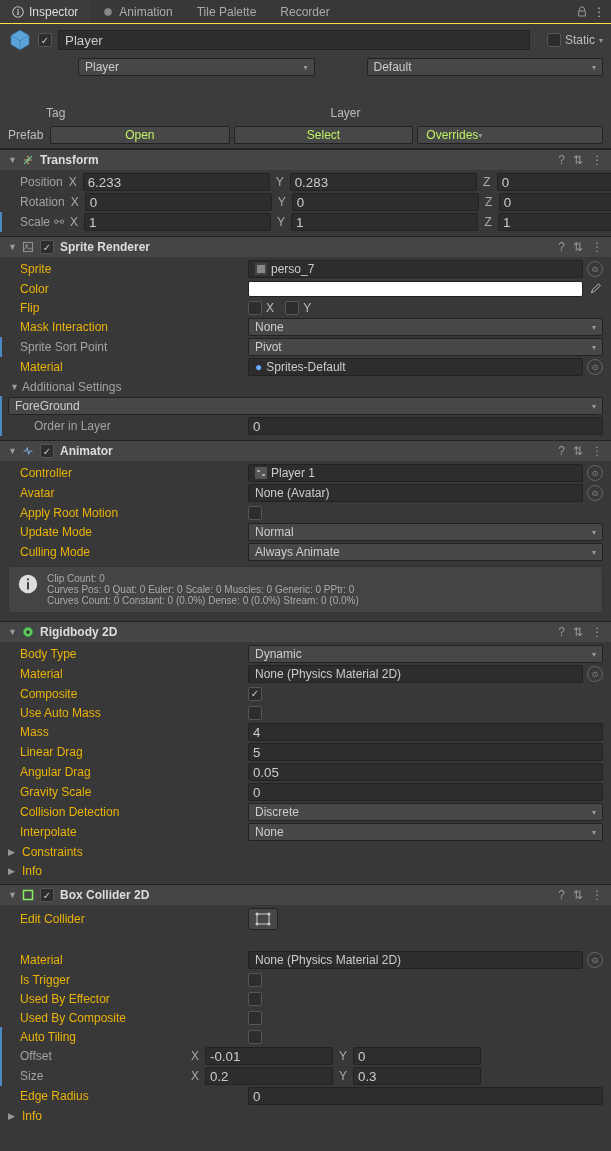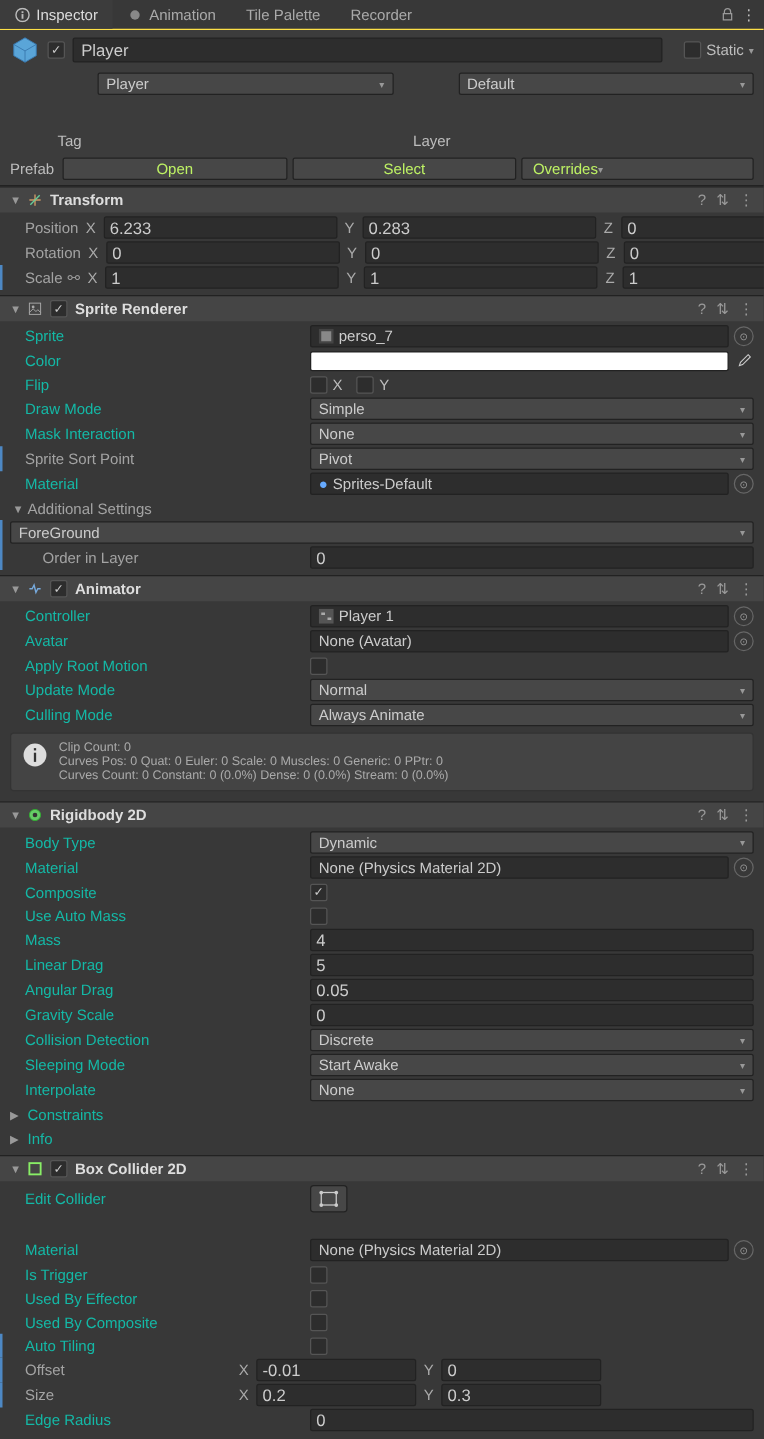--- a/index.html
+++ b/index.html
@@ -19,21 +19,21 @@
 .dd { background: #474747; border: 1px solid #222; color: #ccc; padding: 2px 6px; height: 18px; display: flex; align-items: center; justify-content: space-between; border-radius: 2px; }
 .dd::after { content: '▾'; font-size: 8px; color: #999; }
 .prefab-row { display: flex; padding: 2px 8px 4px 8px; gap: 4px; align-items: center; background: #3c3c3c; border-bottom: 1px solid #222; }
 .prefab-row .btn { flex: 1; background: #474747; border: 1px solid #222; color: #bef264; text-align: center; padding: 2px; height: 18px; border-radius: 2px; display: flex; align-items: center; justify-content: center; }
 .comp-header { display: flex; align-items: center; background: #454545; padding: 3px 8px; gap: 6px; border-top: 1px solid #222; }
 .comp-header .title { flex: 1; font-weight: bold; color: #ddd; }
 .comp-header .icons { display: flex; gap: 8px; color: #999; }
 .foldout { cursor: pointer; color: #999; font-size: 9px; width: 8px; }
 .comp-body { padding: 2px 8px 4px 8px; }
 .prop-row { display: flex; align-items: center; padding: 1px 0; min-height: 19px; gap: 4px; }
-.prop-label { width: 236px; padding-left: 12px; color: #14b8a6; display: flex; align-items: center; gap: 4px; }
+.prop-label { width: 236px; padding-left: 12px; color: #eab308; display: flex; align-items: center; gap: 4px; }
 .prop-label.bold { font-weight: normal; color: #a3a3a3; text-align: center; }
 .prop-label.indent { padding-left: 26px; }
 .prop-value { flex: 1; display: flex; gap: 4px; align-items: center; }
 .numfield { background: #2d2d2d; border: 1px solid #222; color: #ccc; padding: 2px 4px; height: 18px; border-radius: 2px; flex: 1; min-width: 0; }
 .axis-label { color: #aaa; width: 12px; text-align: center; }
 .objfield { background: #2d2d2d; border: 1px solid #222; color: #ccc; padding: 2px 6px; height: 18px; border-radius: 2px; flex: 1; display: flex; align-items: center; gap: 4px; }
 .objfield .dot { display: inline-block; width: 12px; height: 12px; }
 .circle-btn { width: 16px; height: 16px; border: 1px solid #666; border-radius: 50%; display: flex; align-items: center; justify-content: center; font-size: 8px; color: #999; cursor: pointer; }
 .colorfield { flex: 1; height: 16px; background: #fff; border: 1px solid #222; border-radius: 2px; }
 .eyedrop { width: 16px; height: 16px; display: flex; align-items: center; justify-content: center; cursor: pointer; }
@@ -198,28 +198,20 @@
             <path d="M12 2l2 2-7 7-3 1 1-3z" fill="none" stroke="#ccc"></path>
           </svg>
         </div>
       </div>
     </div>
   <div class="prop-row">
       <span class="prop-label">Flip</span>
       <div class="prop-value"><span class="checkbox"></span><span>X</span>&nbsp;<span class="checkbox"></span><span>Y</span></div>
     </div>
   <div class="prop-row">
-      <span class="prop-label">Draw Mode</span>
-      <div class="prop-value">
-        <div class="dd" style="flex:1">
-          <span>Simple</span>
-        </div>
-      </div>
-    </div>
-  <div class="prop-row">
       <span class="prop-label">Mask Interaction</span>
       <div class="prop-value">
         <div class="dd" style="flex:1">
           <span>None</span>
         </div>
       </div>
     </div>
   <div class="prop-row override-bar">
       <span class="prop-label bold">Sprite Sort Point</span>
       <div class="prop-value">
@@ -399,28 +391,20 @@
     </div>
   <div class="prop-row">
       <span class="prop-label">Collision Detection</span>
       <div class="prop-value">
         <div class="dd" style="flex:1">
           <span>Discrete</span>
         </div>
       </div>
     </div>
   <div class="prop-row">
-      <span class="prop-label">Sleeping Mode</span>
-      <div class="prop-value">
-        <div class="dd" style="flex:1">
-          <span>Start Awake</span>
-        </div>
-      </div>
-    </div>
-  <div class="prop-row">
       <span class="prop-label">Interpolate</span>
       <div class="prop-value">
         <div class="dd" style="flex:1">
           <span>None</span>
         </div>
       </div>
     </div>
   <div class="prop-row">
       <span class="foldout">▶</span>
       <span class="prop-label" style="padding-left:2px">Constraints</span>

